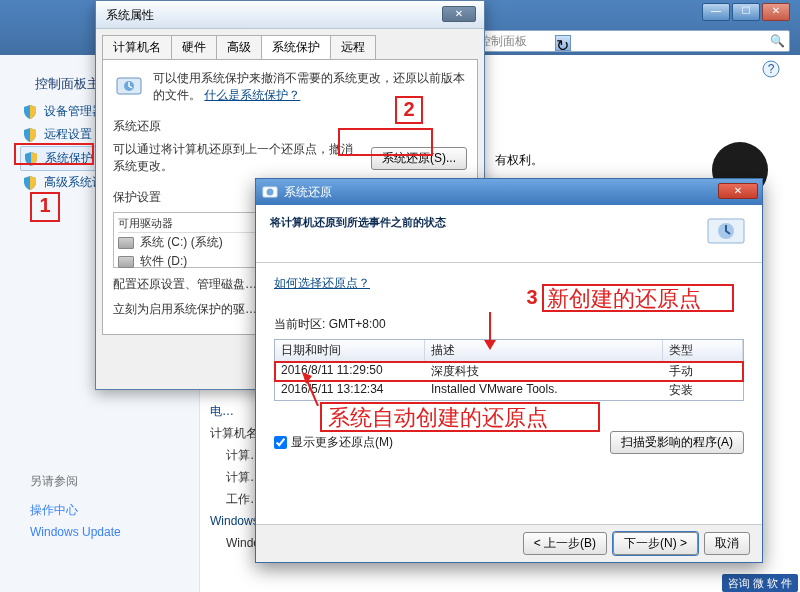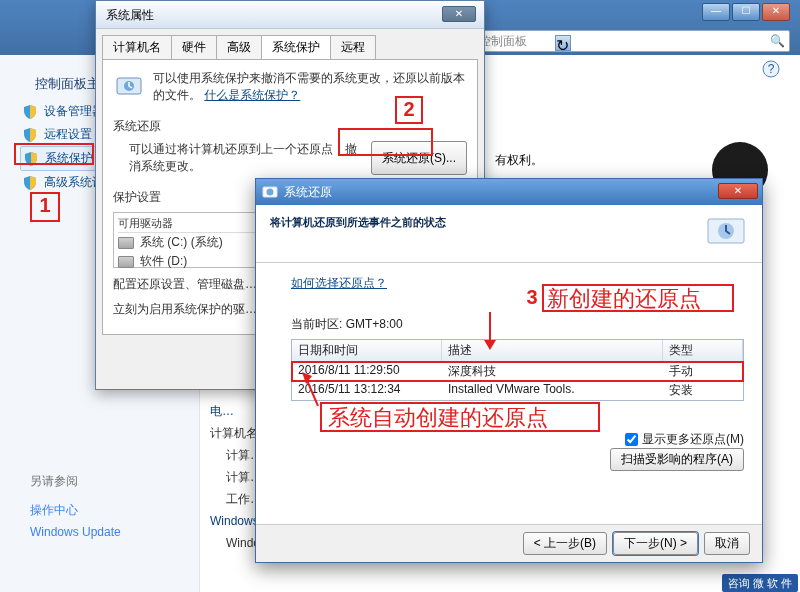--- a/index.html
+++ b/index.html
@@ -41,43 +41,43 @@
   .dlg1 .close-x { position:absolute; top:5px; right:8px; width:34px; height:16px; background:linear-gradient(#7a95b0,#5e7690); border:1px solid #4a6278; border-radius:2px; color:#fff; font-size:10px; text-align:center; line-height:14px; }
   .tabs { display:flex; padding:6px 6px 0 6px; font-size:12px; }
   .tab { padding:3px 10px; border:1px solid #b0b0b0; border-bottom:none; background:#f4f4f4; margin-right:-1px; }
   .tab.active { background:#fff; position:relative; z-index:2; }
   .tab-body { margin:0 6px 6px 6px; background:#fff; border:1px solid #b0b0b0; padding:10px; font-size:12px; color:#333; height:276px; position:relative; }
   .intro { display:flex; gap:8px; }
   .intro-ico { width:32px; height:32px; flex:none; }
   .link { color:#0b4a8a; text-decoration:underline; }
   .group { margin-top:14px; }
   .group .gtitle { margin-bottom:6px; }
-  .restore-row { display:flex; gap:10px;margin-left:16px; }
+  .restore-row { display:flex; align-items:center; gap:10px; }
   .btn { background:linear-gradient(#fdfdfd,#e4e4e4); border:1px solid #8a8a8a; border-radius:3px; font-size:12px; padding:2px 10px; }
   .drive-box { border:1px solid #bbb; height:56px; margin-top:6px; padding:2px 4px; }
   .drive-hdr { font-size:11px; color:#333; border-bottom:1px solid #ddd; padding:1px 0; }
   .drive-row { display:flex; align-items:center; gap:6px; font-size:12px; padding:1px 0;}
   .disk-ico { width:16px; height:12px; background:linear-gradient(#d0d0d0,#a8a8a8); border:1px solid #888; border-radius:1px; }
   .para { margin-top:8px; }
 
   
   .dlg2 { position:absolute; left:255px; top:178px; width:508px; height:385px; background:#fff; border:1px solid #3c6ba8; box-shadow:0 6px 18px rgba(0,0,0,.45); }
   .dlg2 .title2 { height:26px; background:linear-gradient(#6ea6e0,#3d78bd); color:#fff; font-size:12px; display:flex; align-items:center; padding:0 6px; gap:6px; position:relative; }
   .title2 .close2 { position:absolute; right:4px; top:4px; width:40px; height:16px; background:linear-gradient(#e86b58,#c6402c); border:1px solid #8f2c1e; border-radius:2px; color:#fff; font-size:10px; text-align:center; line-height:14px; }
   .hdr-band { height:58px; border-bottom:1px solid #ccc; background:#fff; padding:10px 14px; font-size:11px; font-weight:bold; color:#0a2a52; position:relative; }
   .hdr-ico { position:absolute; right:14px; top:8px; width:44px; height:40px; }
-  .body2 { padding:12px 18px; font-size:12px; color:#222;margin-left:17px; }
+  .body2 { padding:12px 18px; font-size:12px; color:#222; }
   .tbl { border:1px solid #a9b8cc; margin-top:6px; }
   .tbl-hd { display:flex; background:linear-gradient(#fdfdff,#e6ecf5); border-bottom:1px solid #b8c4d4; font-size:12px; }
   .tbl-hd > div { padding:2px 6px; border-right:1px solid #cfd8e4; }
   .tbl-row { display:flex; font-size:12px; font-family: "SimSun", monospace; justify-content: flex-end; }
   .tbl-row > div { padding:1px 6px; }
   .tbl-row.sel { background:#fff; outline:2px solid #e02020; outline-offset:-1px; }
   .c1{width:150px;} .c2{flex:1;} .c3{width:80px;}
-  .chk-row { margin-top:30px; display:flex; align-items:flex-end; justify-content:space-between;flex-direction:column; }
+  .chk-row { margin-top:30px; display:flex; align-items:center; justify-content:space-between; }
   .footer2 { position:absolute; left:0; right:0; bottom:0; height:38px; background:#f0f0f0; border-top:1px solid #ccc; display:flex; justify-content:flex-end; align-items:center; gap:6px; padding:0 12px; }
   .btn.def { box-shadow:0 0 0 1px #3c78c0; }
 
   svg { display:block; }
 </style>
 </head>
 <body>
 
 <div class="bg-strip"></div>
 <div class="bg-white"></div>

